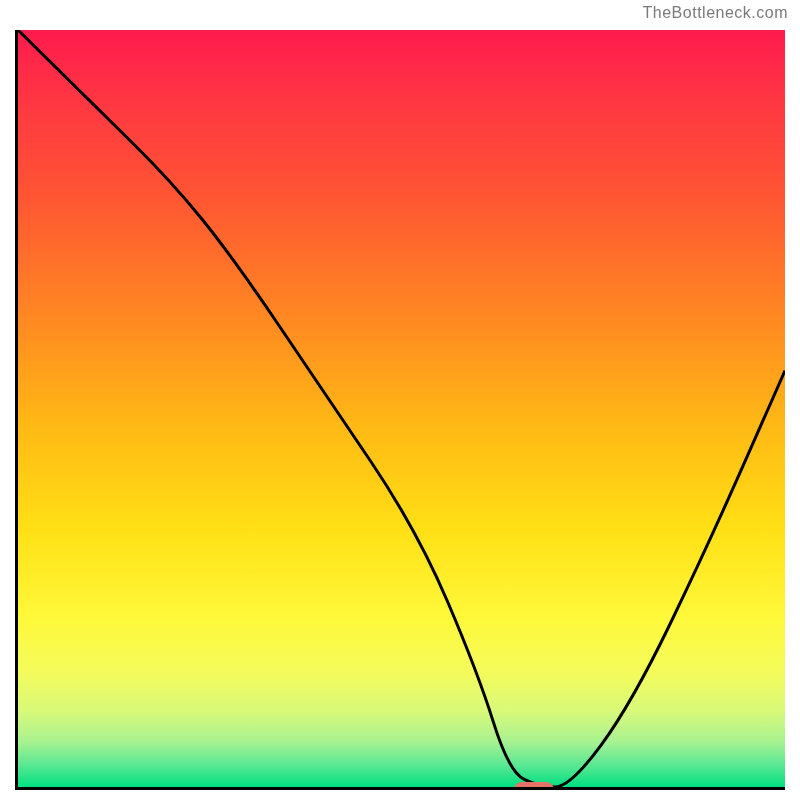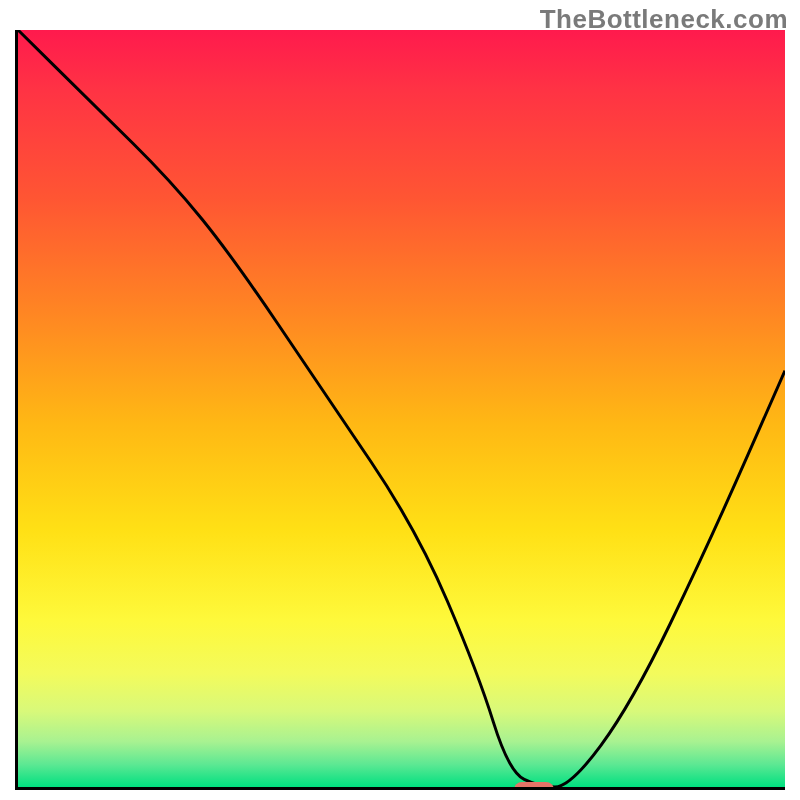--- a/index.html
+++ b/index.html
@@ -7,22 +7,22 @@
     padding: 0;
     width: 800px;
     height: 800px;
     background: #ffffff;
     font-family: Arial, sans-serif;
   }
   .watermark {
     position: absolute;
     top: 4px;
     right: 12px;
-    font-size: 26px;
-    font-weight: bold;
+    font-size: 16px;
+    font-weight: normal;
     color: #7a7a7a;
     letter-spacing: 0.5px;
   }
   .chart-container {
     position: absolute;
     top: 30px;
     left: 15px;
     width: 770px;
     height: 760px;
     border-left: 3px solid #000;

